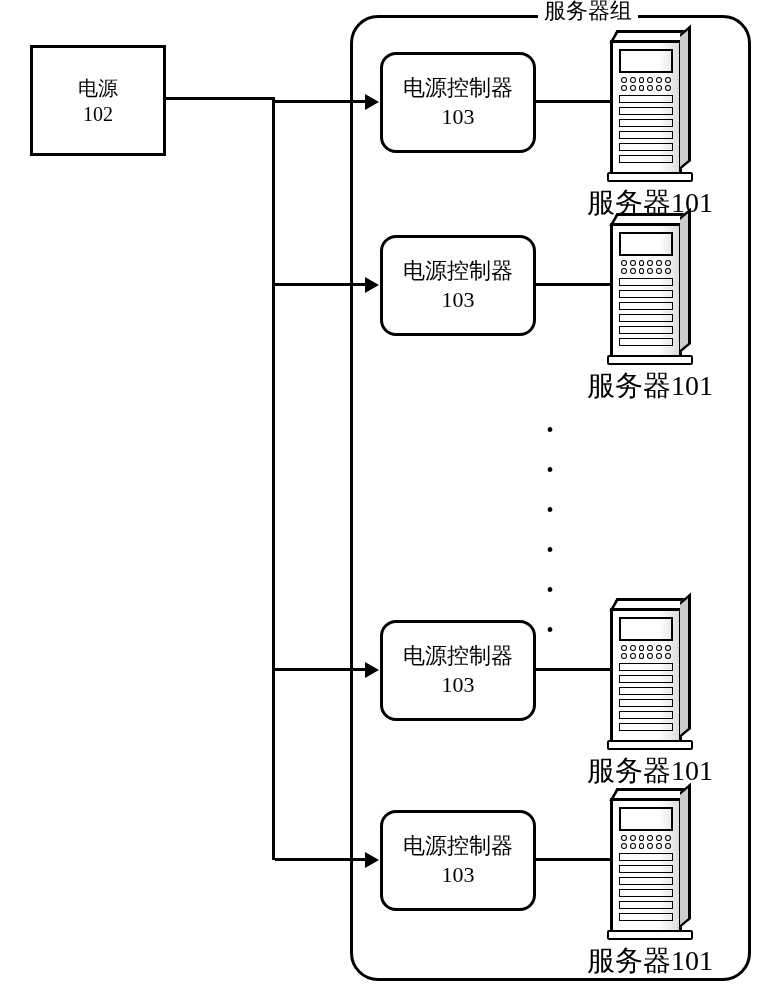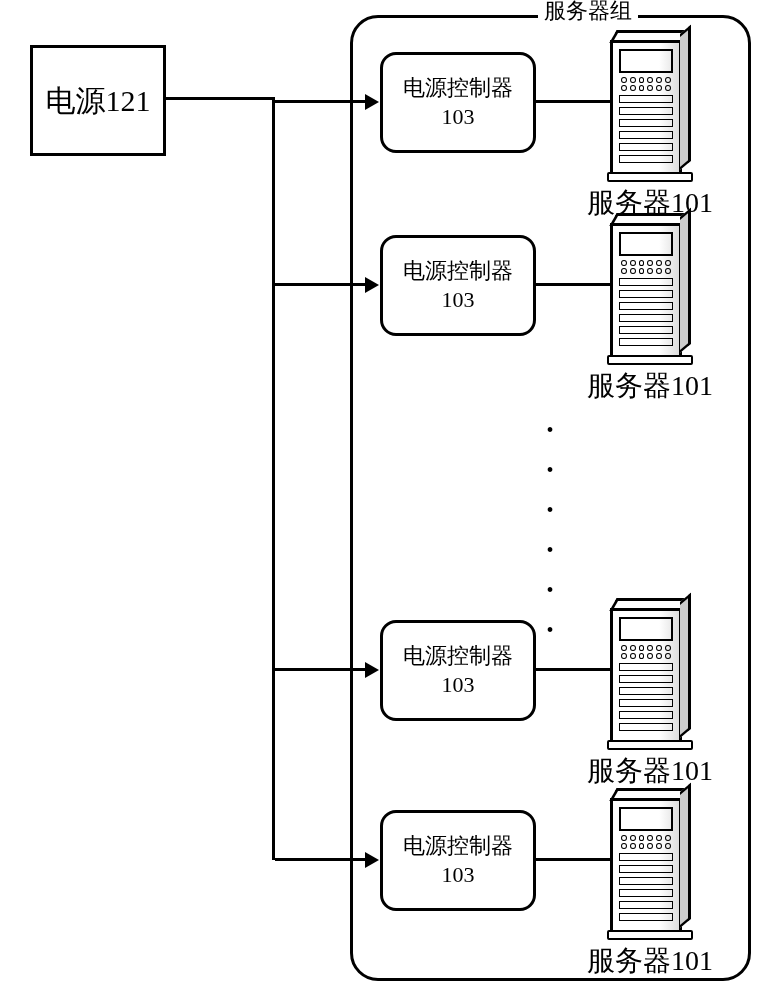--- a/index.html
+++ b/index.html
@@ -13,24 +13,24 @@
     background: #fff;
   }
   .power-box {
     position: absolute;
     left: 30px;
     top: 45px;
     width: 130px;
     height: 105px;
     border: 3px solid #000;
     display: flex;
-    flex-direction: row;
+    flex-direction: column;
     align-items: center;
     justify-content: center;
-    font-size: 30px;
+    font-size: 20px;
     line-height: 1.3;
   }
   .server-group-box {
     position: absolute;
     left: 350px;
     top: 15px;
     width: 395px;
     height: 960px;
     border: 3px solid #000;
     border-radius: 28px;
@@ -148,21 +148,21 @@
     border:2px solid #000;
     border-radius:2px;
     background:#fff;
   }
 </style>
 </head>
 <body>
 
 <div class="power-box">
   <div>电源</div>
-  <div>121</div>
+  <div>102</div>
 </div>
 
 <div class="line hline" style="left:163px; top:97px; width:112px;"></div>
 
 <div class="line vline" style="left:272px; top:97px; height:763px;"></div>
 
 <div class="server-group-box">
   <div class="server-group-label">服务器组</div>
 </div>
 

